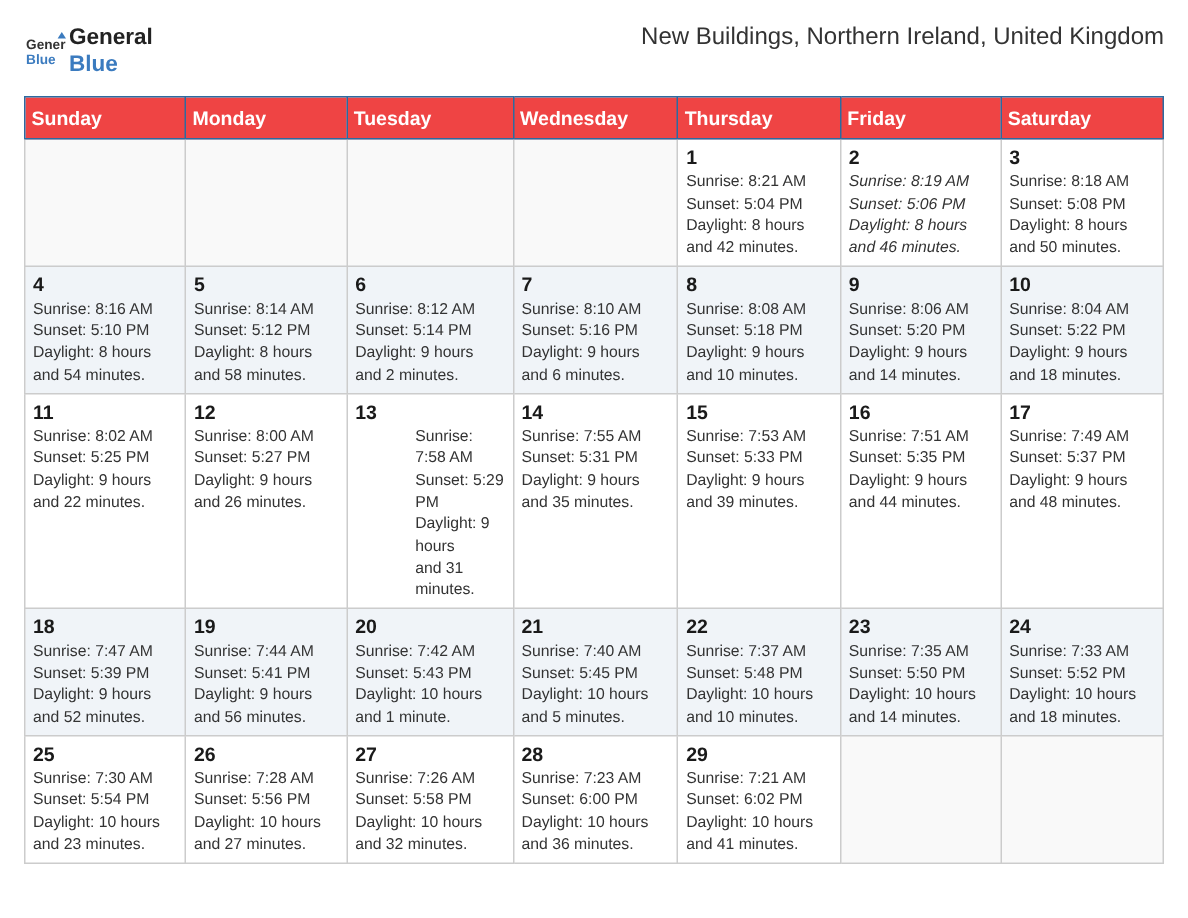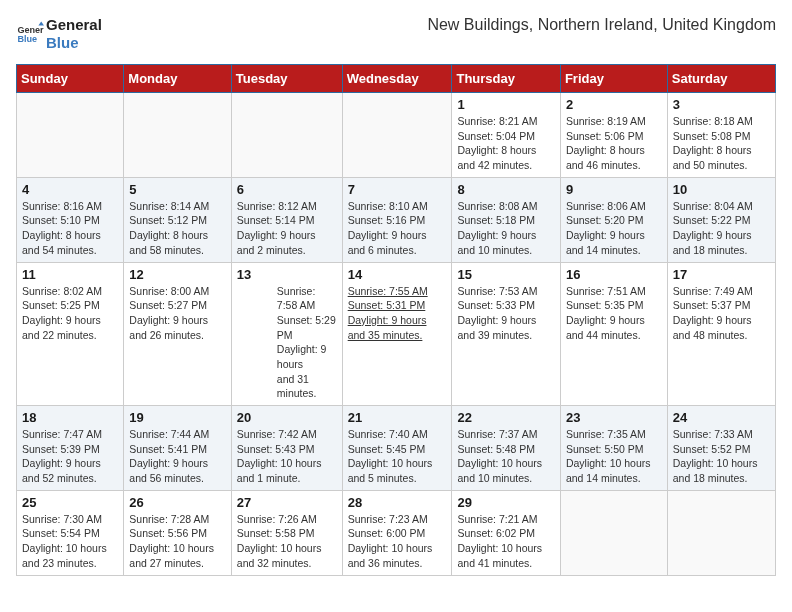--- a/index.html
+++ b/index.html
@@ -33,21 +33,21 @@
       font-size: 16px;
       color: #333;
       font-weight: normal;
     }
     .calendar {
       width: 100%;
       border-collapse: collapse;
       font-size: 11px;
     }
     .calendar thead tr th {
-      background-color: #b91c1c;
+      background-color: #ef4444;
       color: #fff;
       padding: 6px 4px;
       text-align: left;
       font-size: 13px;
       font-weight: bold;
       border: 1px solid #2c6aa0;
     }
     .calendar tbody tr td {
       border: 1px solid #ccc;
       vertical-align: top;
@@ -124,21 +124,21 @@
         <td class="empty-cell"></td>
         <td>
           <span class="day-number">1</span>
           <div class="day-info" style="white-space: pre-line;">Sunrise: 8:21 AM
 Sunset: 5:04 PM
 Daylight: 8 hours
 and 42 minutes.</div>
         </td>
         <td>
           <span class="day-number">2</span>
-          <div class="day-info" style="white-space: pre-line;">Sunrise: 8:19 AM
+          <div class="day-info" style="white-space: pre-line; font-style: italic;">Sunrise: 8:19 AM
 Sunset: 5:06 PM
 Daylight: 8 hours
 and 46 minutes.</div>
         </td>
         <td>
           <span class="day-number">3</span>
           <div class="day-info" style="white-space: pre-line;">Sunrise: 8:18 AM
 Sunset: 5:08 PM
 Daylight: 8 hours
 and 50 minutes.</div>
@@ -212,21 +212,21 @@
         </td>
         <td>
           <span class="day-number">13</span>
           <div class="day-info" style="white-space: pre-line; margin-left: 40px;">Sunrise: 7:58 AM
 Sunset: 5:29 PM
 Daylight: 9 hours
 and 31 minutes.</div>
         </td>
         <td>
           <span class="day-number">14</span>
-          <div class="day-info" style="white-space: pre-line; text-decoration: underline;">Sunrise: 7:55 AM
+          <div class="day-info" style="white-space: pre-line;">Sunrise: 7:55 AM
 Sunset: 5:31 PM
 Daylight: 9 hours
 and 35 minutes.</div>
         </td>
         <td>
           <span class="day-number">15</span>
           <div class="day-info" style="white-space: pre-line;">Sunrise: 7:53 AM
 Sunset: 5:33 PM
 Daylight: 9 hours
 and 39 minutes.</div>

